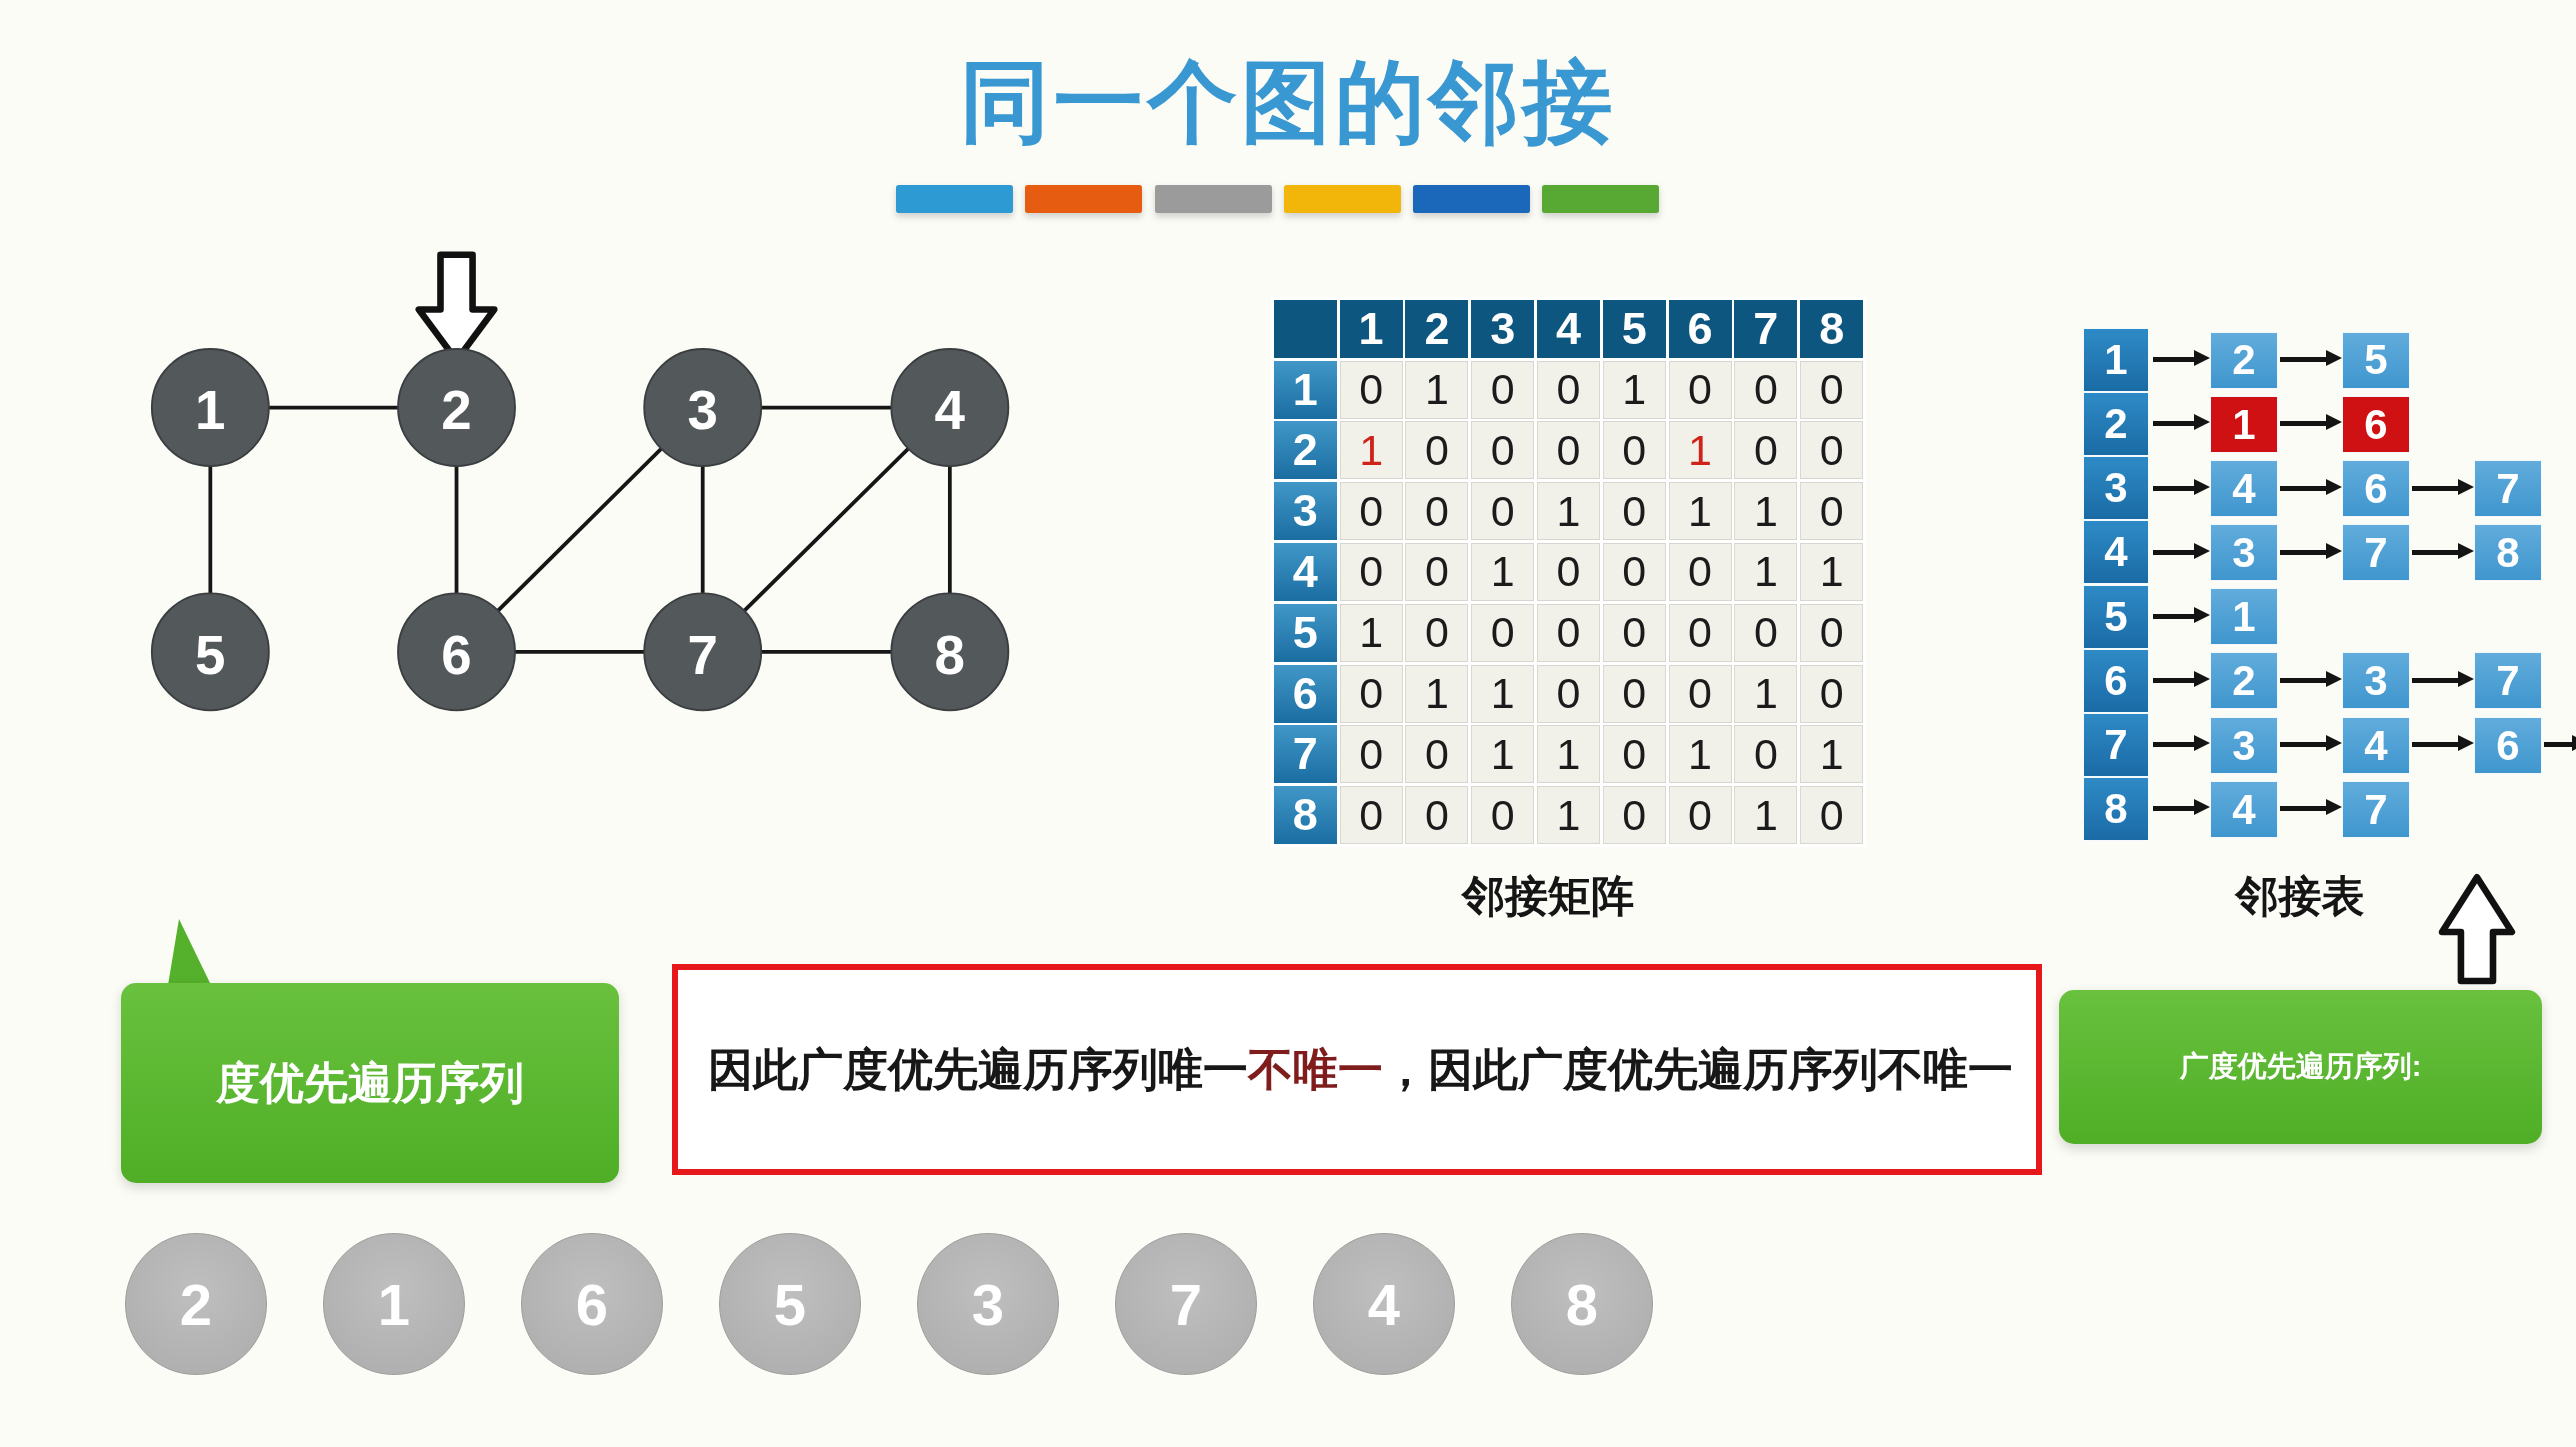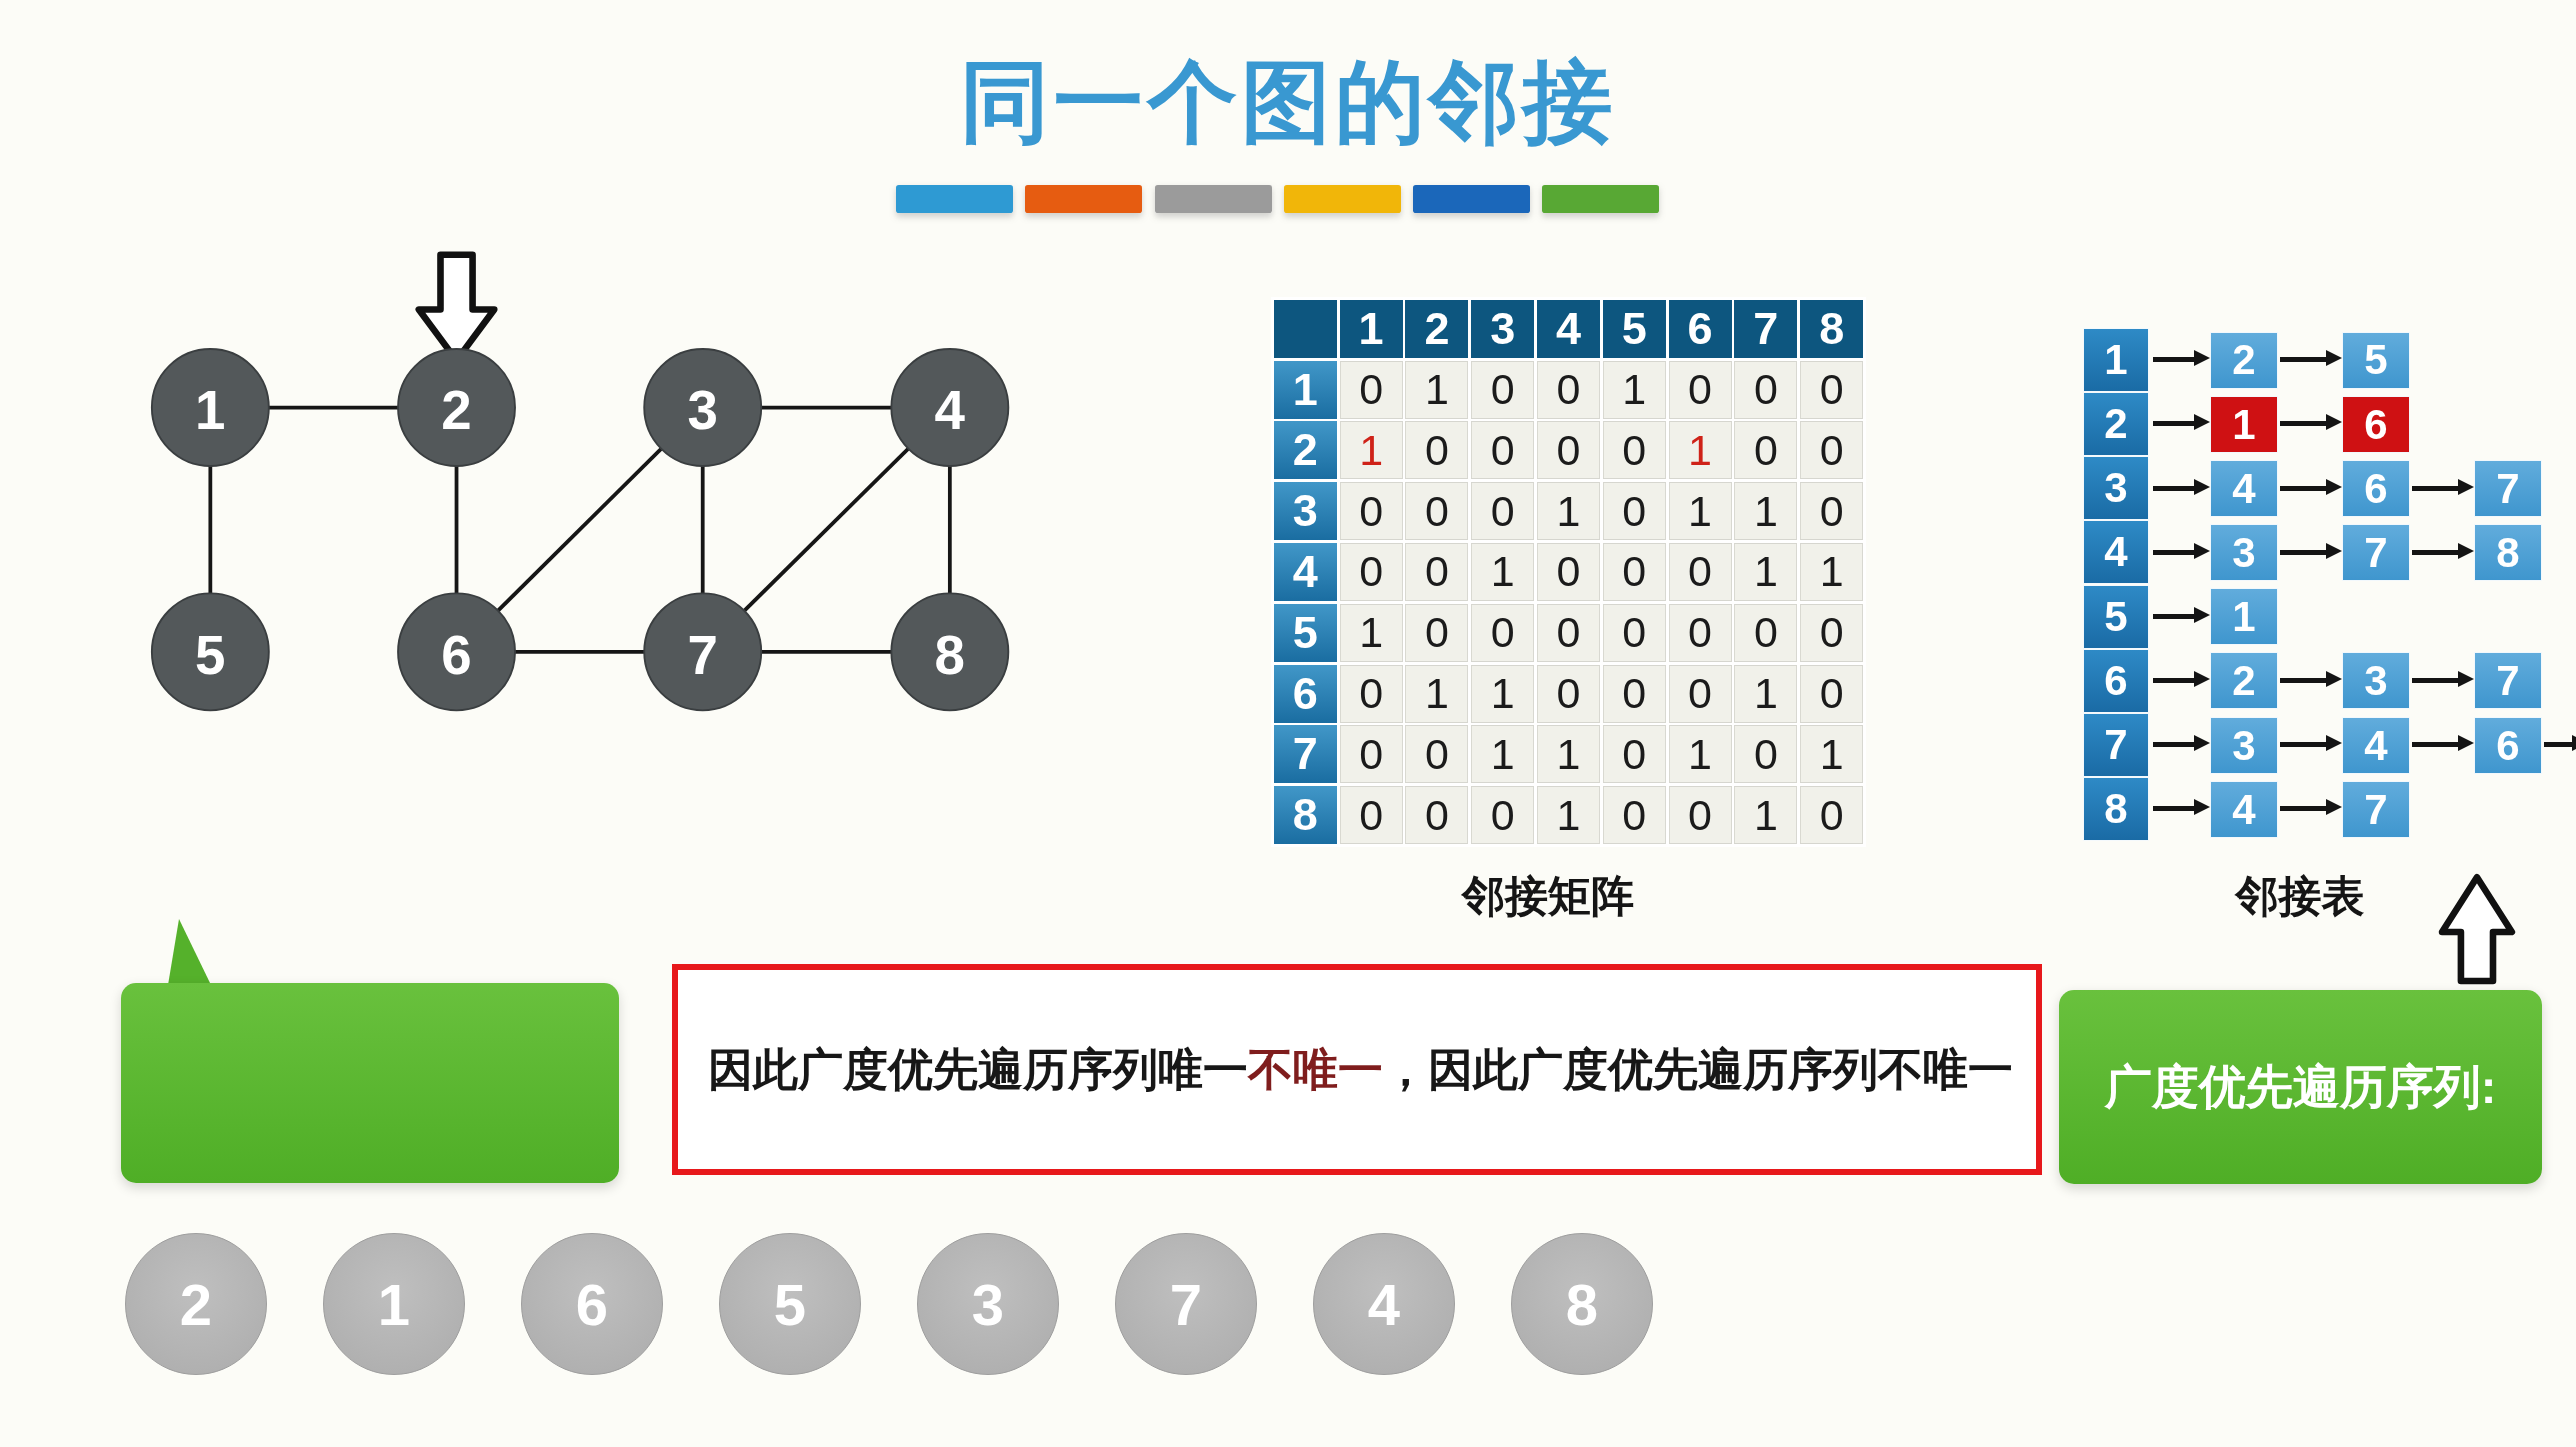--- a/index.html
+++ b/index.html
@@ -58,21 +58,21 @@
     border-radius:15px;color:#fff;font-weight:bold;text-align:center;
     display:flex;flex-direction:column;justify-content:center;
     box-shadow:0 4.7px 11.3px rgba(0,0,0,.15);
   }
   #callout-left{left:121px;top:983px;width:498px;height:200px;font-size:44px;line-height:1.55;}
   #callout-tail{
     position:absolute;left:168px;top:919px;width:0;height:0;
     border-left:11.3px solid transparent;border-right:32px solid transparent;
     border-bottom:66px solid #55b12b;
   }
-  #callout-right{left:2059px;top:990px;width:483px;height:194px;font-size:47px;line-height:1.5;}
+  #callout-right{left:2059px;top:990px;width:483px;height:154px;font-size:29px;line-height:1.5;}
 
   #info-box{
     position:absolute;left:672px;top:964px;width:1370px;height:211px;box-sizing:border-box;
     border:6.6px solid #e7181b;background:#ffffff;
     display:flex;flex-direction:column;justify-content:center;
     padding-left:30px;font-size:45px;font-weight:600;color:#171717;line-height:1.6;
   }
 
   
   #bfs-row{position:absolute;left:125px;top:1233px;display:flex;gap:56px;}
@@ -259,20 +259,21 @@
     <div class="al-head" style="top: 449px;">8</div>
     <div class="harrow" style="top: 478px; left: 70px; width: 41px;"></div>
     <div class="al-node" style="left: 127px; top: 453px;">4</div>
     <div class="harrow" style="top: 478px; left: 197px; width: 46px;"></div>
     <div class="al-node" style="left: 259px; top: 453px;">7</div>
   </div>
 <div id="list-caption" class="caption">邻接表</div>
 
 <div id="callout-tail"></div>
 <div id="callout-left" class="green-box">
+  <div>度优先遍历序列</div>
 </div>
 
 <div id="info-box">
   <div id="info-line2"><span>因此广度优先遍历序列唯一</span><span style="color: #7f1d1d;">不唯一</span><span>，因此广度优先遍历序列不唯一</span></div>
 </div>
 
 <div id="callout-right" class="green-box">
   <div>广度优先遍历序列:</div>
 </div>
 

